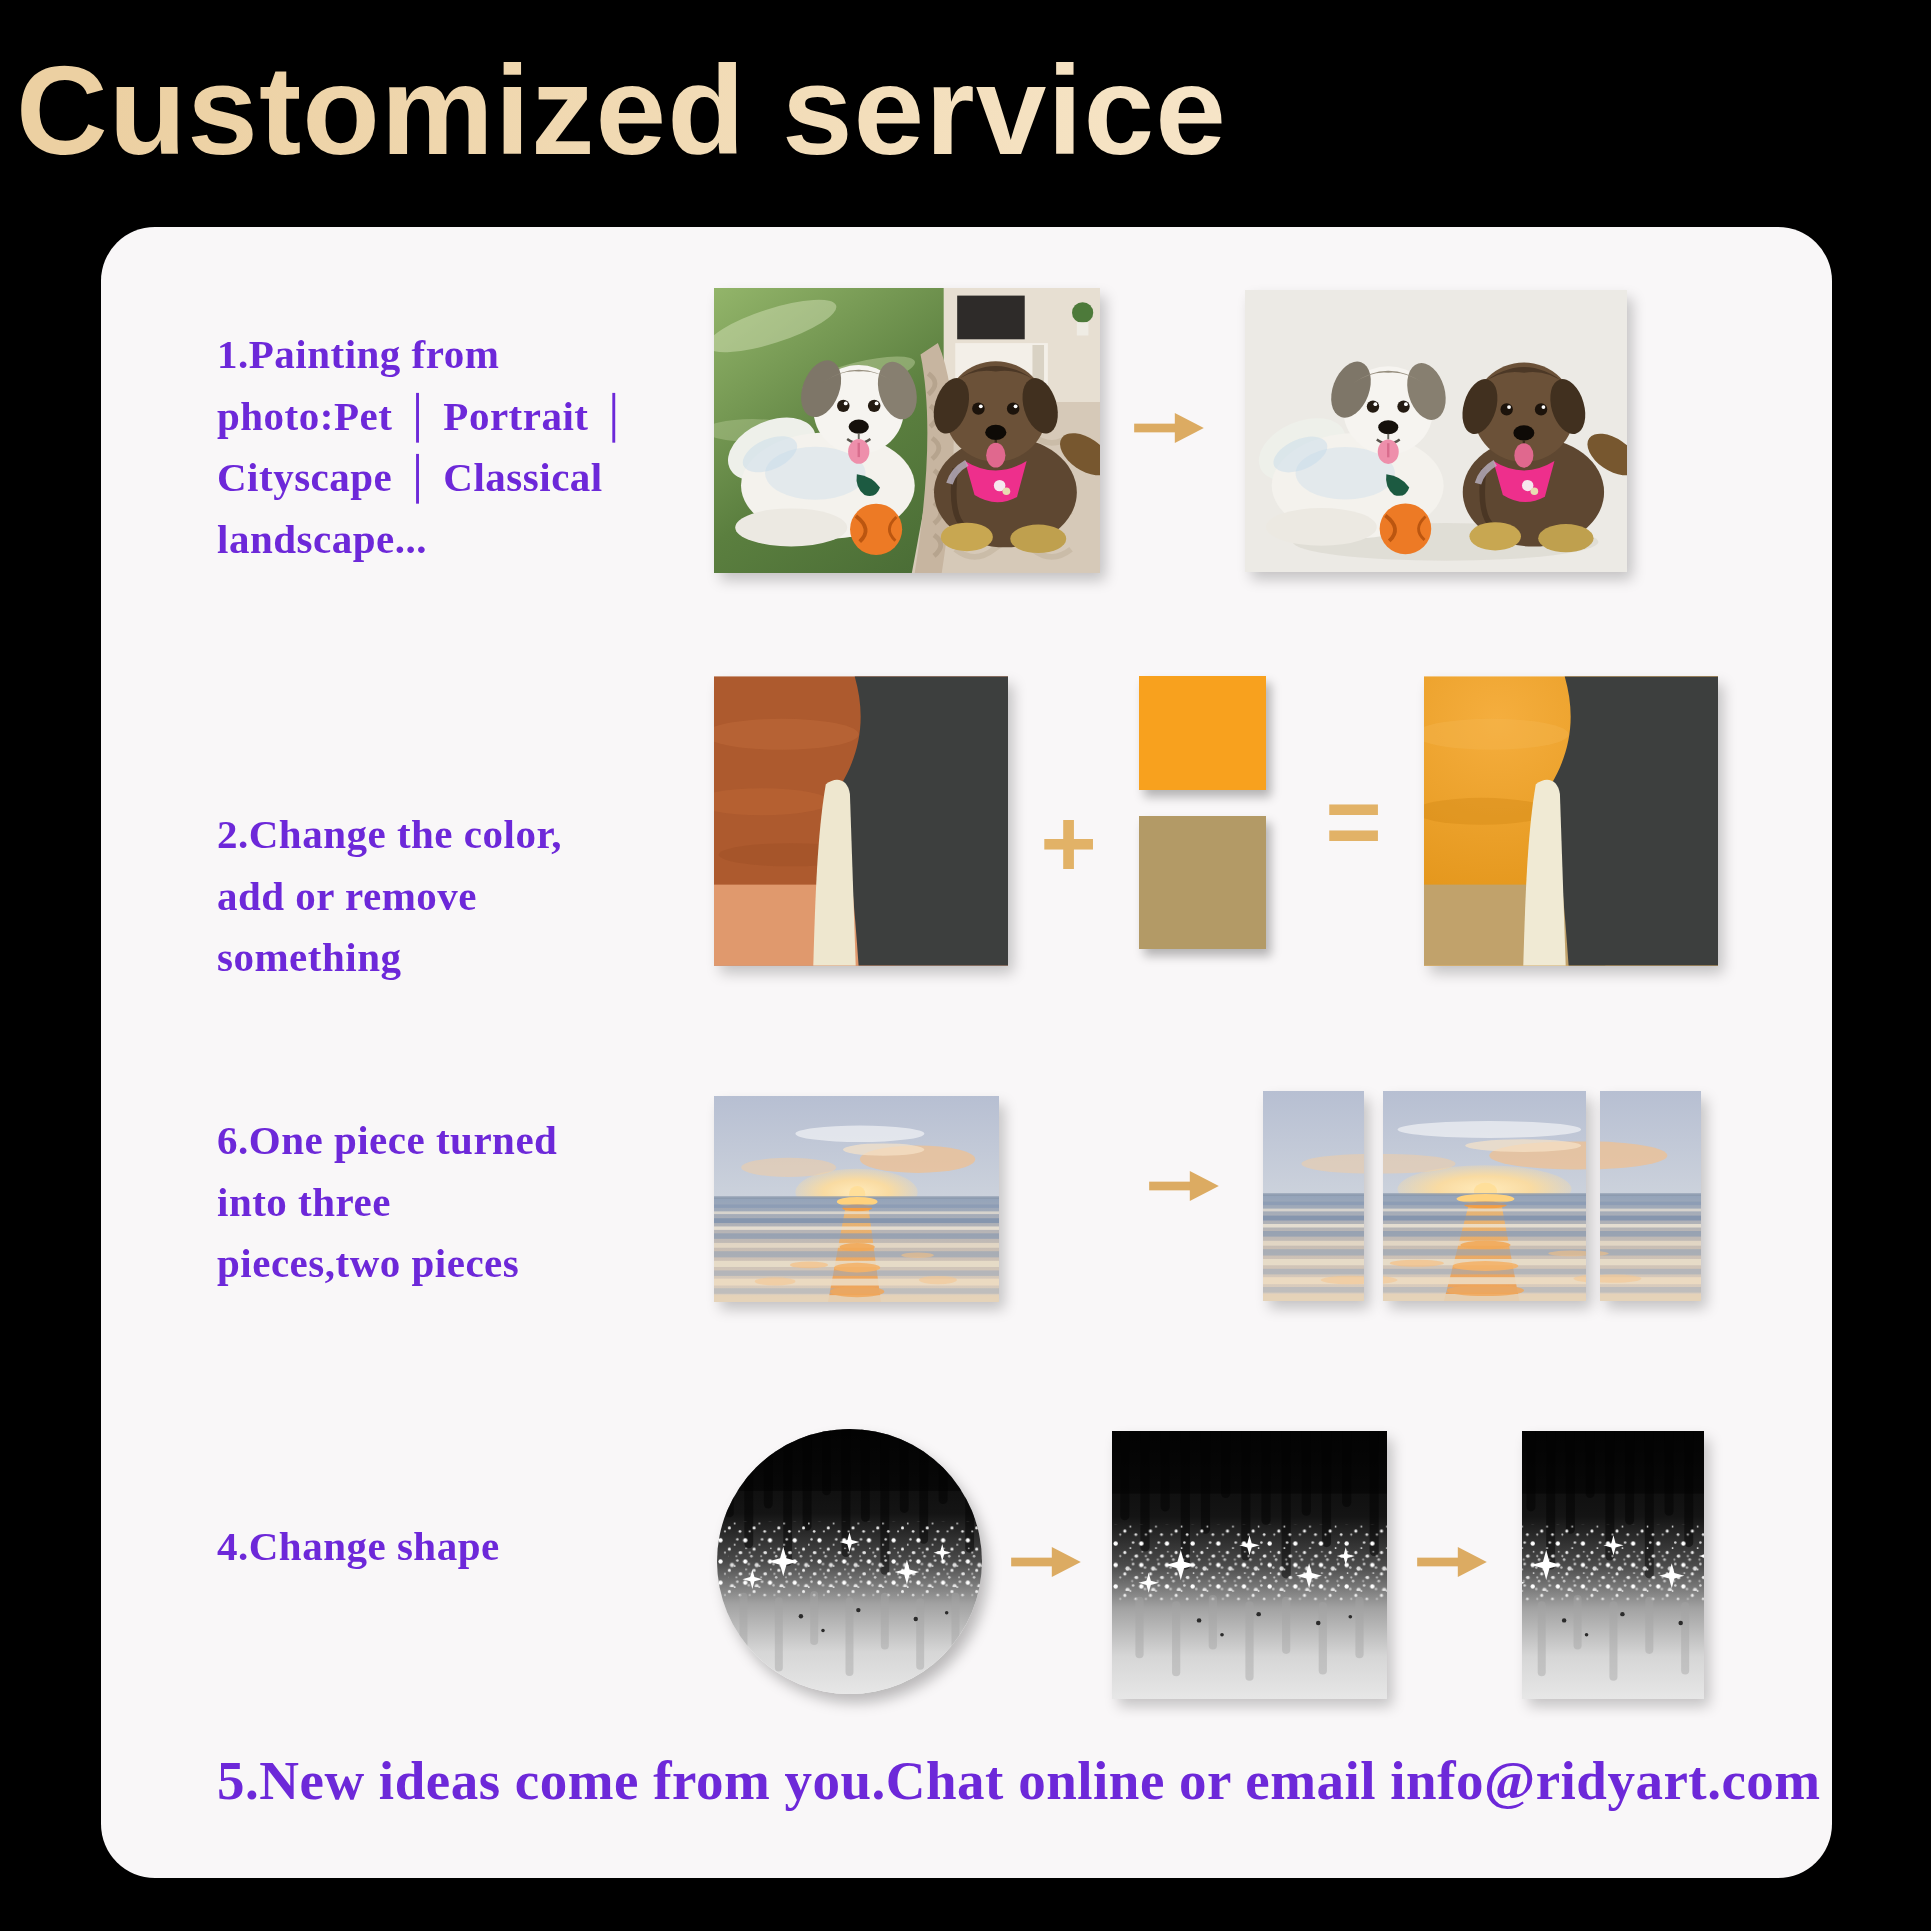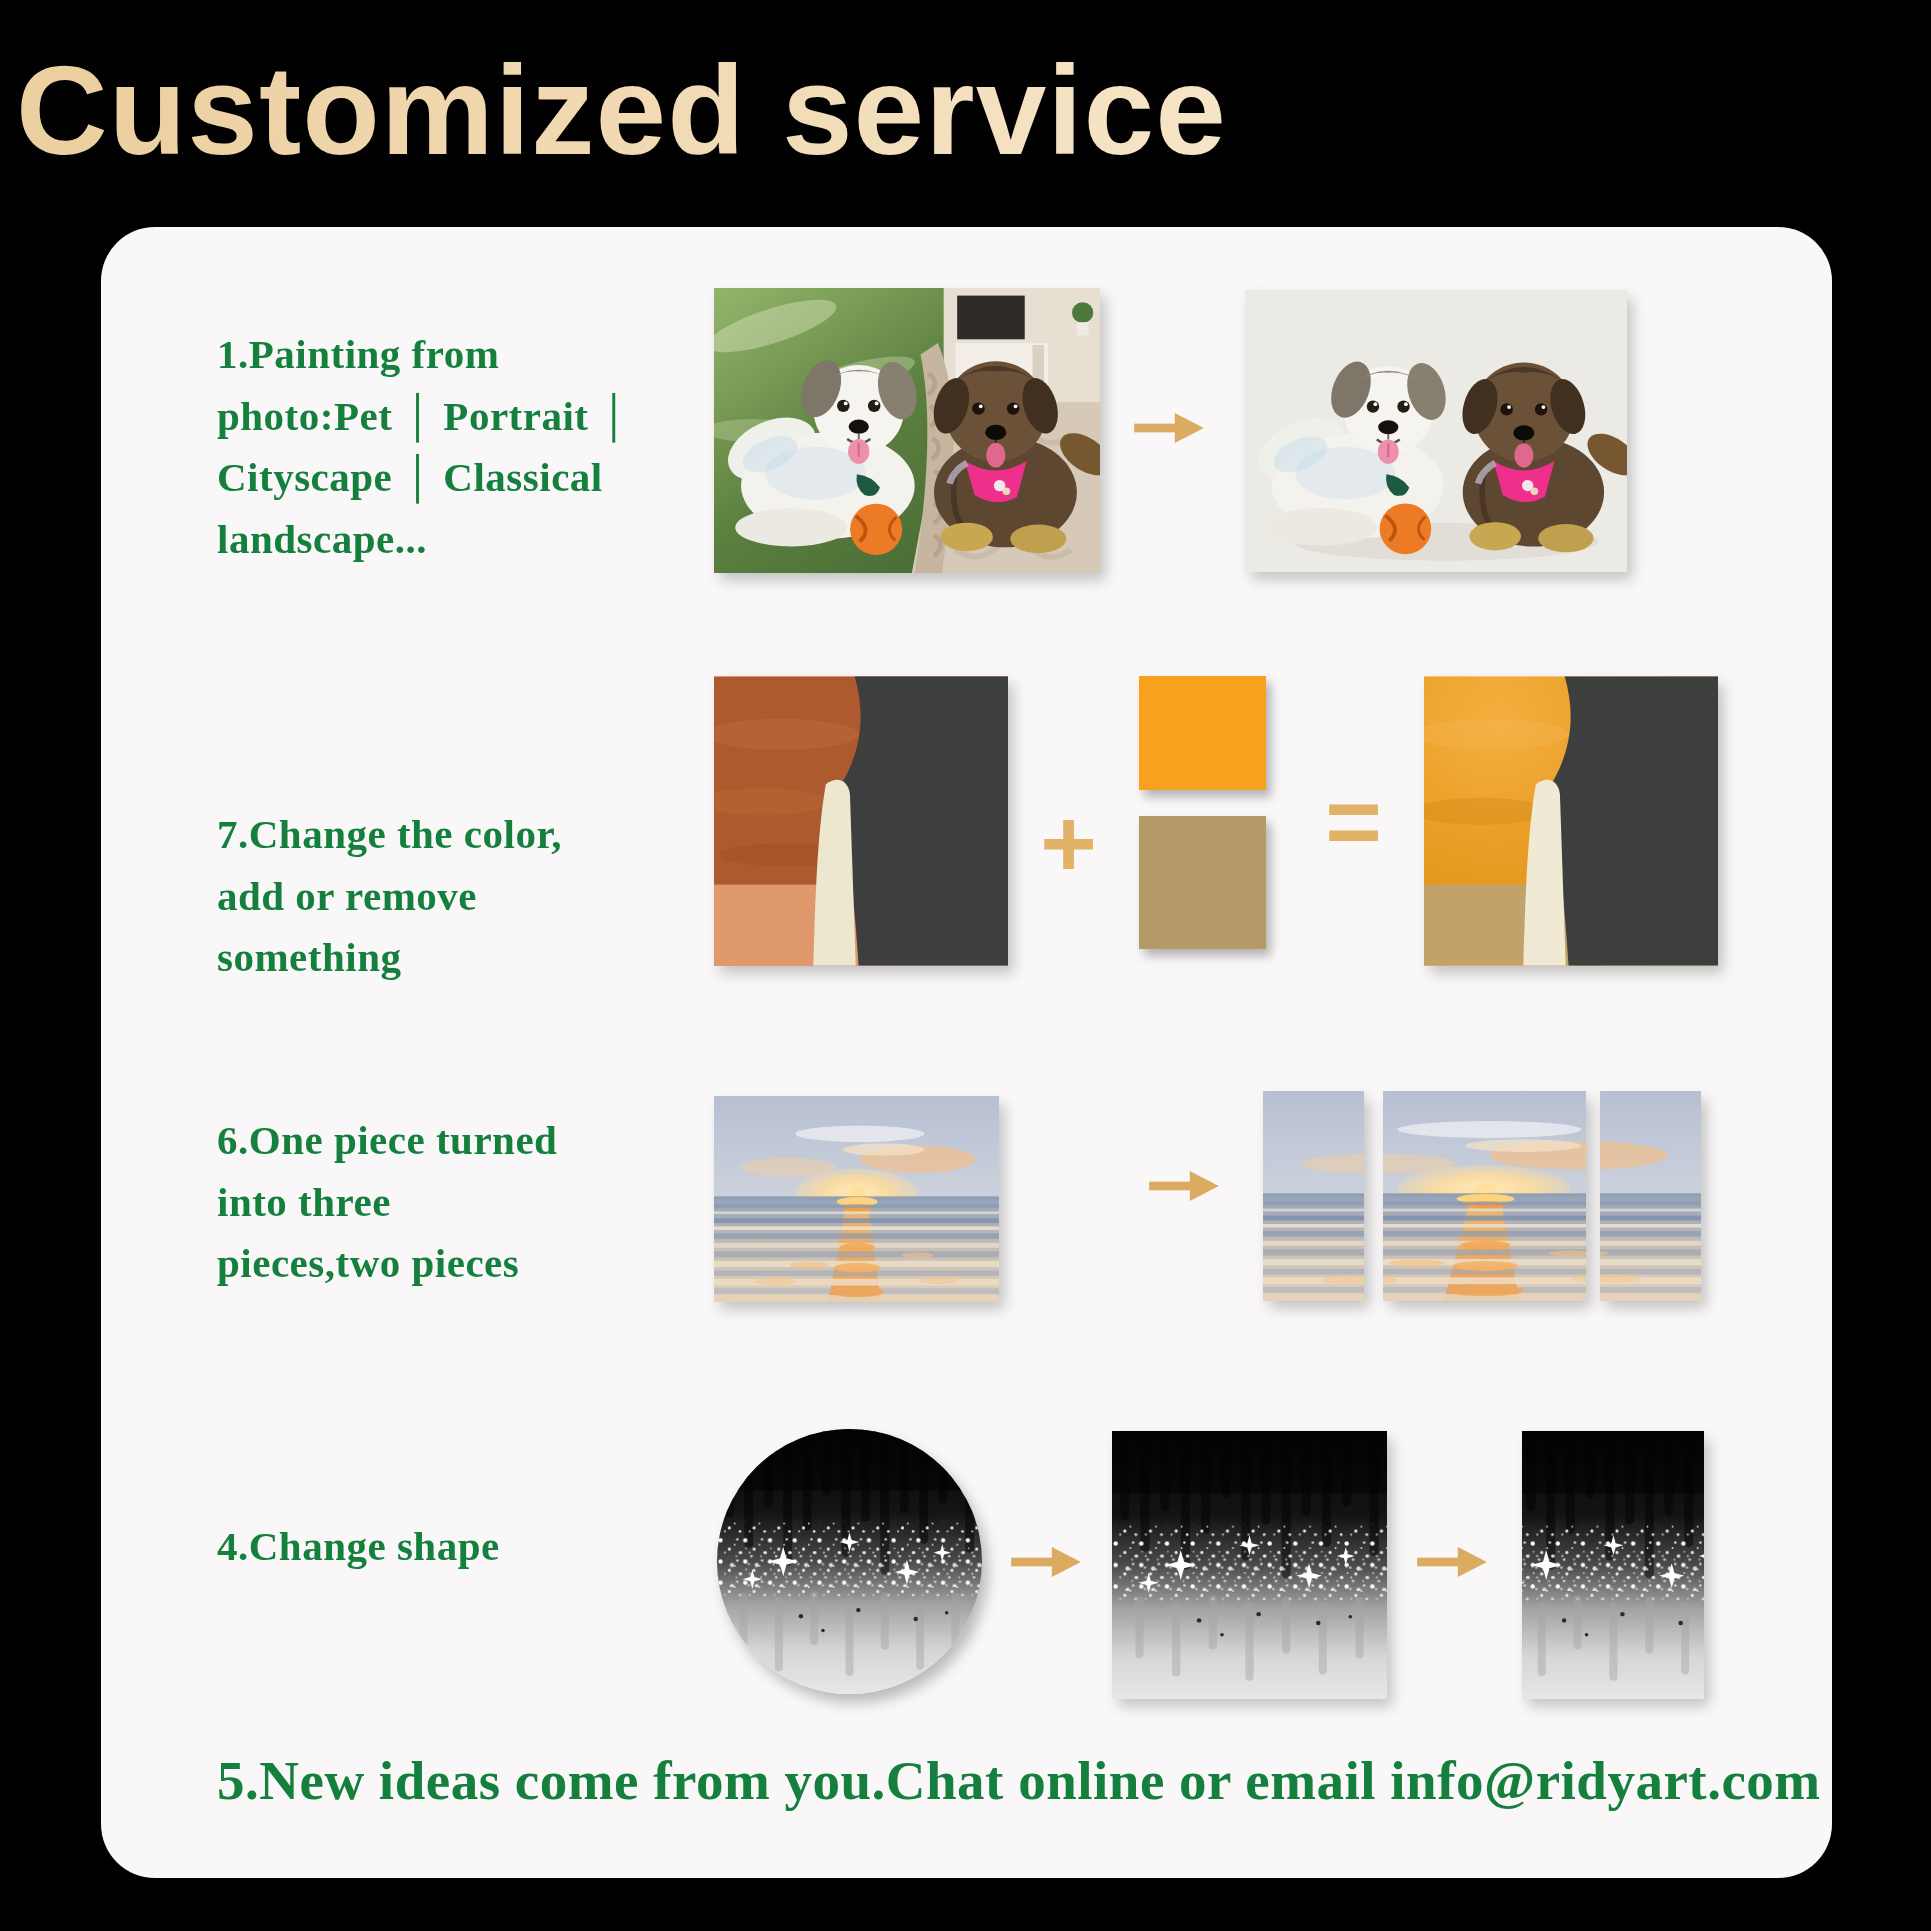--- a/index.html
+++ b/index.html
@@ -15,21 +15,21 @@
     font-weight:700;font-size:127px;letter-spacing:1px;
     background:linear-gradient(95deg,#ecd0a2 5%,#f5e2c2 55%,#fbeedd 95%);
     -webkit-background-clip:text;background-clip:text;
     -webkit-text-fill-color:transparent;color:#f2d8b2;
   }
   .card{
     position:absolute;left:101px;top:227px;width:1731px;height:1651px;
     background:#f9f7f8;border-radius:54px;
   }
   .label{
-    font-weight:700;font-size:41px;line-height:1.5;color:#15803d;
+    font-weight:700;font-size:41px;line-height:1.5;color:#6d28d9;
     white-space:pre-line;letter-spacing:0.5px;
   }
   .label5{font-size:55px;white-space:pre;line-height:1.3}
   svg{display:block}
   .canvas{box-shadow:5.8px 7.7px 13.5px rgba(0,0,0,.22)}
   .swatch{box-shadow:4.8px 6.8px 9.7px rgba(0,0,0,.28)}
   .op{
     font-family:"Liberation Sans","DejaVu Sans",sans-serif;
     font-weight:700;color:#e2b267;font-size:97px;line-height:1;text-align:center;
   }
@@ -258,21 +258,21 @@
   </svg>
   <svg class="abs" style="left:1033px;top:186px" width="70" height="30" viewBox="0 0 72 31">
       <use href="#gold-arrow"></use>
     </svg>
   <svg class="canvas abs" style="left:1144px;top:63px" width="382" height="282" viewBox="0 0 400 300" preserveAspectRatio="none">
     <rect width="400" height="300" fill="#eceae5"></rect>
     <ellipse cx="210" cy="268" rx="160" ry="20" fill="#dcd8d0" opacity=".7"></ellipse>
     <use href="#two-dogs"></use>
   </svg>
 
-  <div class="label abs" style="left:116px;top:577px;width:434px">7.Change the color,
+  <div class="label abs" style="left:116px;top:577px;width:434px">2.Change the color,
 add or remove
 something</div>
   <svg class="canvas abs" style="left:613px;top:449px" width="294" height="290" viewBox="0 0 305 300">
     <rect width="305" height="300" fill="#ad5a2e"></rect>
     <ellipse cx="70" cy="60" rx="80" ry="16" fill="#c9743f" opacity=".35"></ellipse>
     <ellipse cx="50" cy="130" rx="70" ry="14" fill="#c06a36" opacity=".4"></ellipse>
     <ellipse cx="80" cy="185" rx="75" ry="12" fill="#9c4e26" opacity=".4"></ellipse>
     <rect y="216" width="188" height="84" fill="#e0996d"></rect>
     <use href="#abs-dark" fill="#3d3f3e"></use>
     <use href="#abs-cream" fill="#eee7cf"></use>

